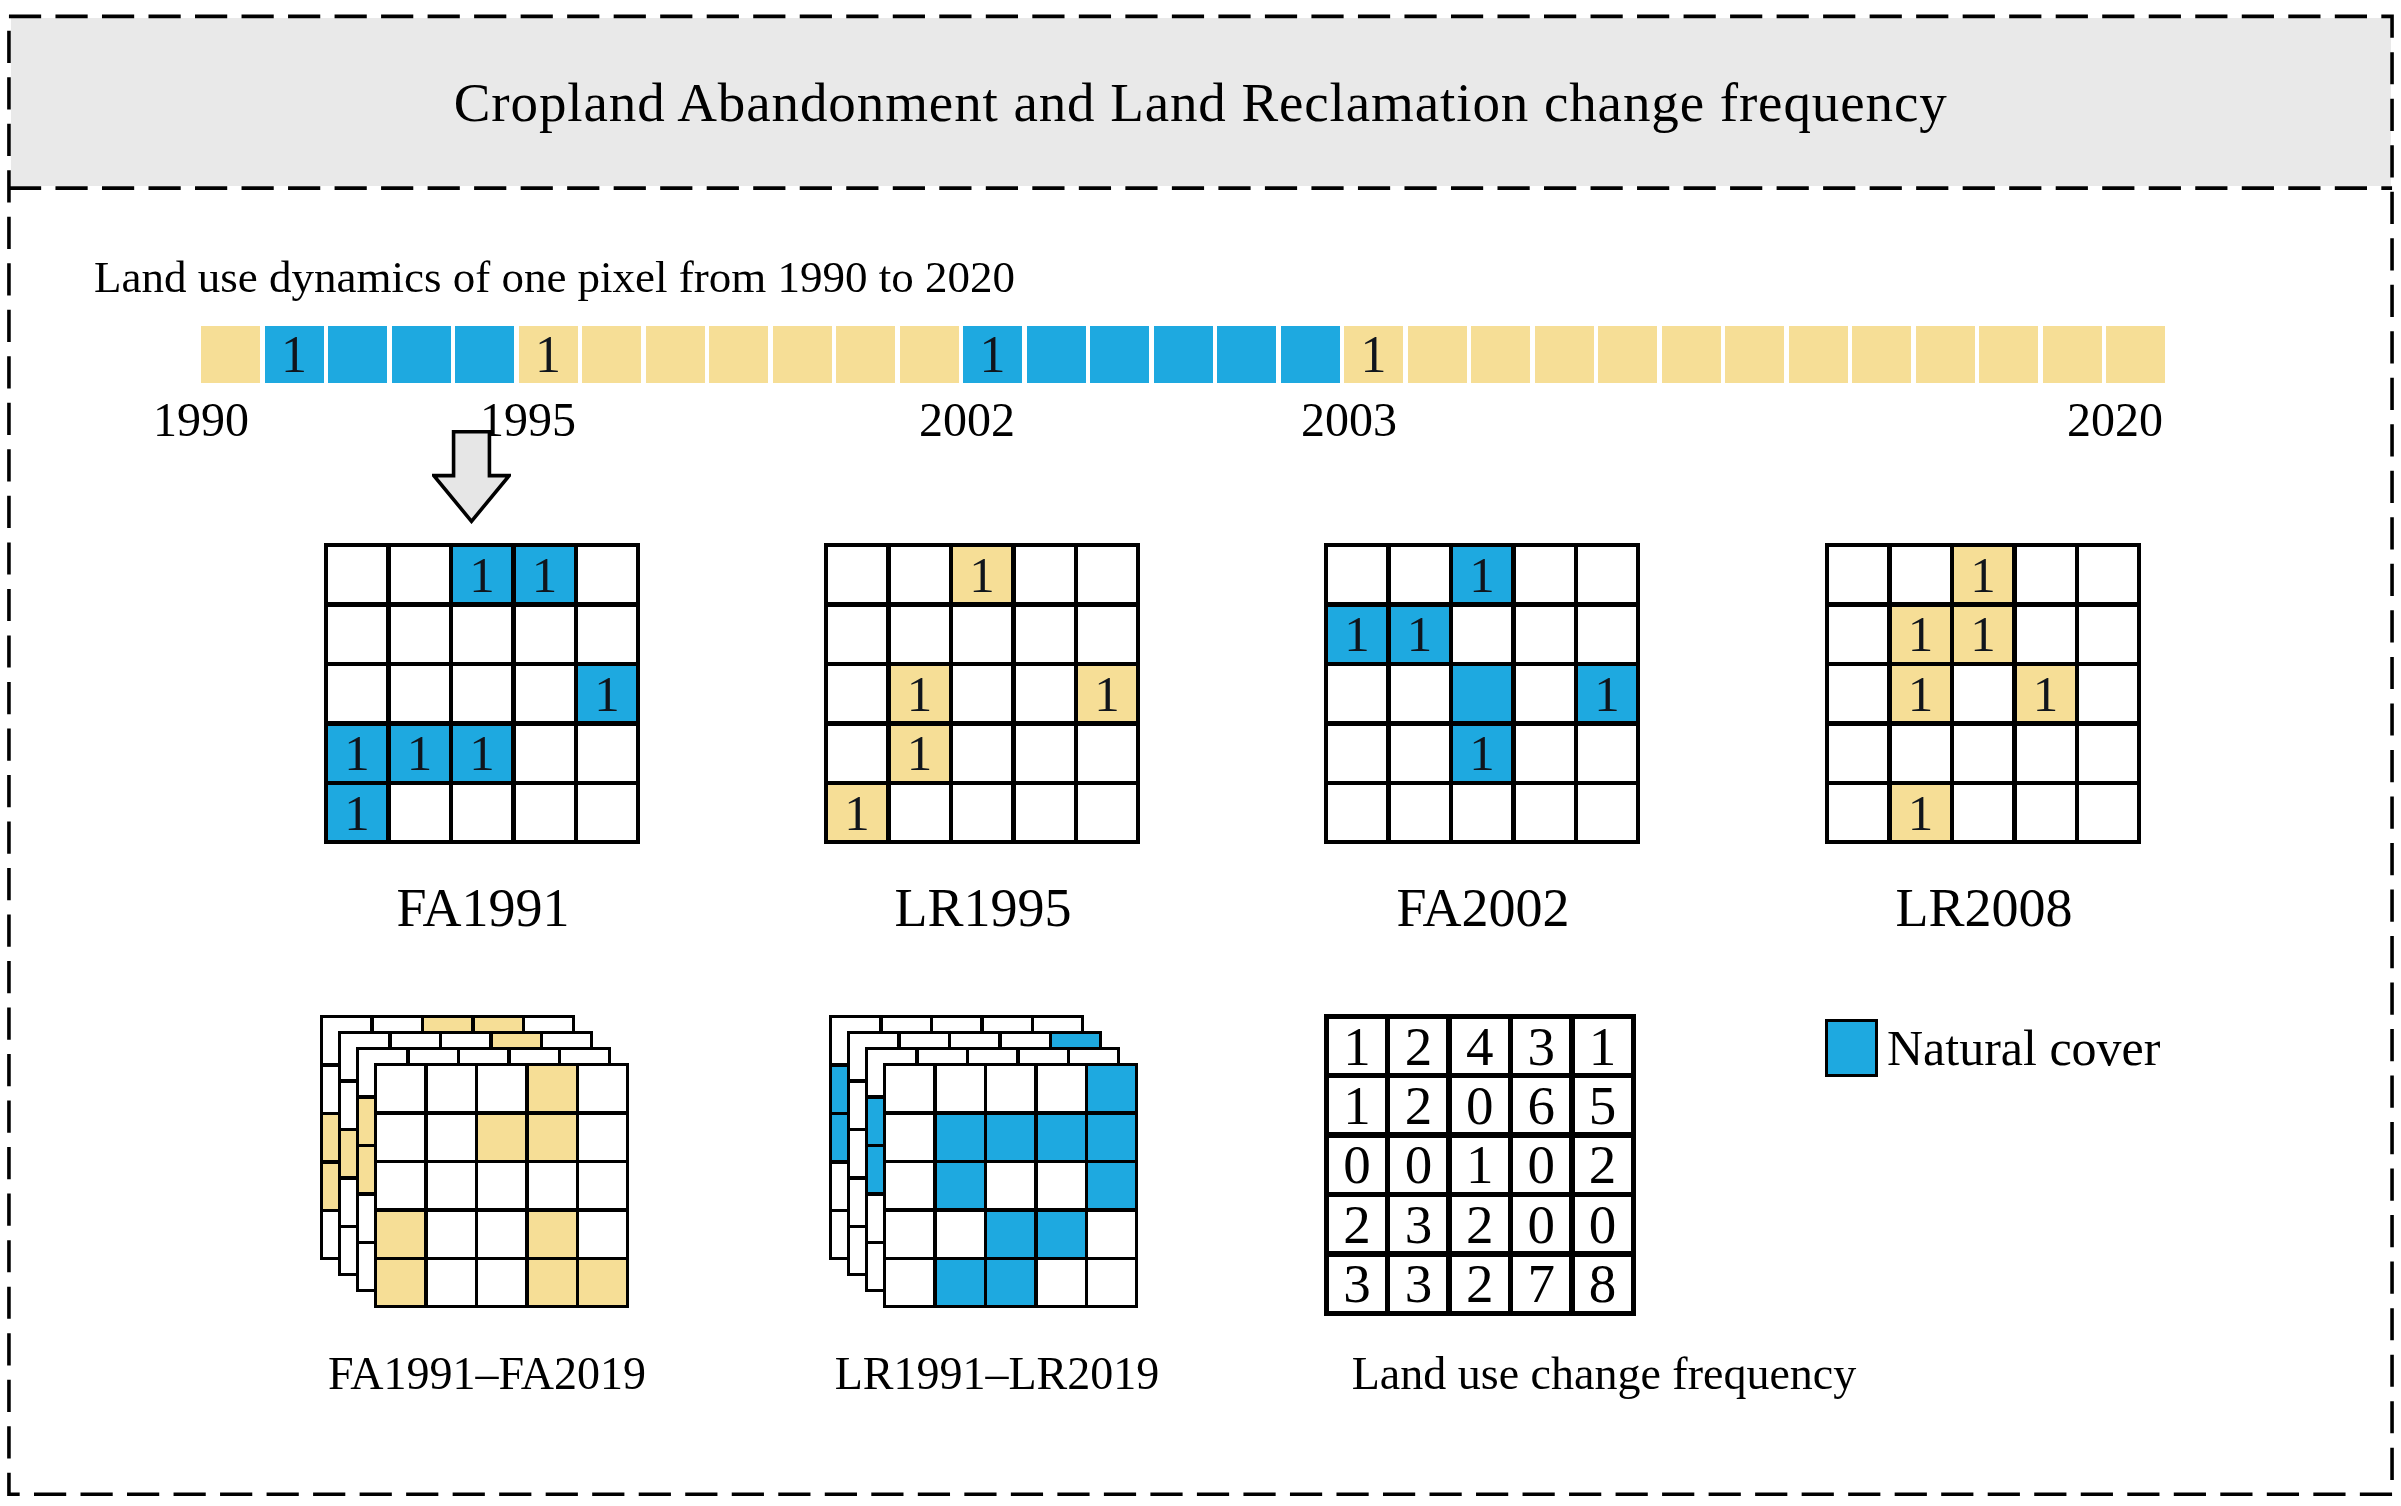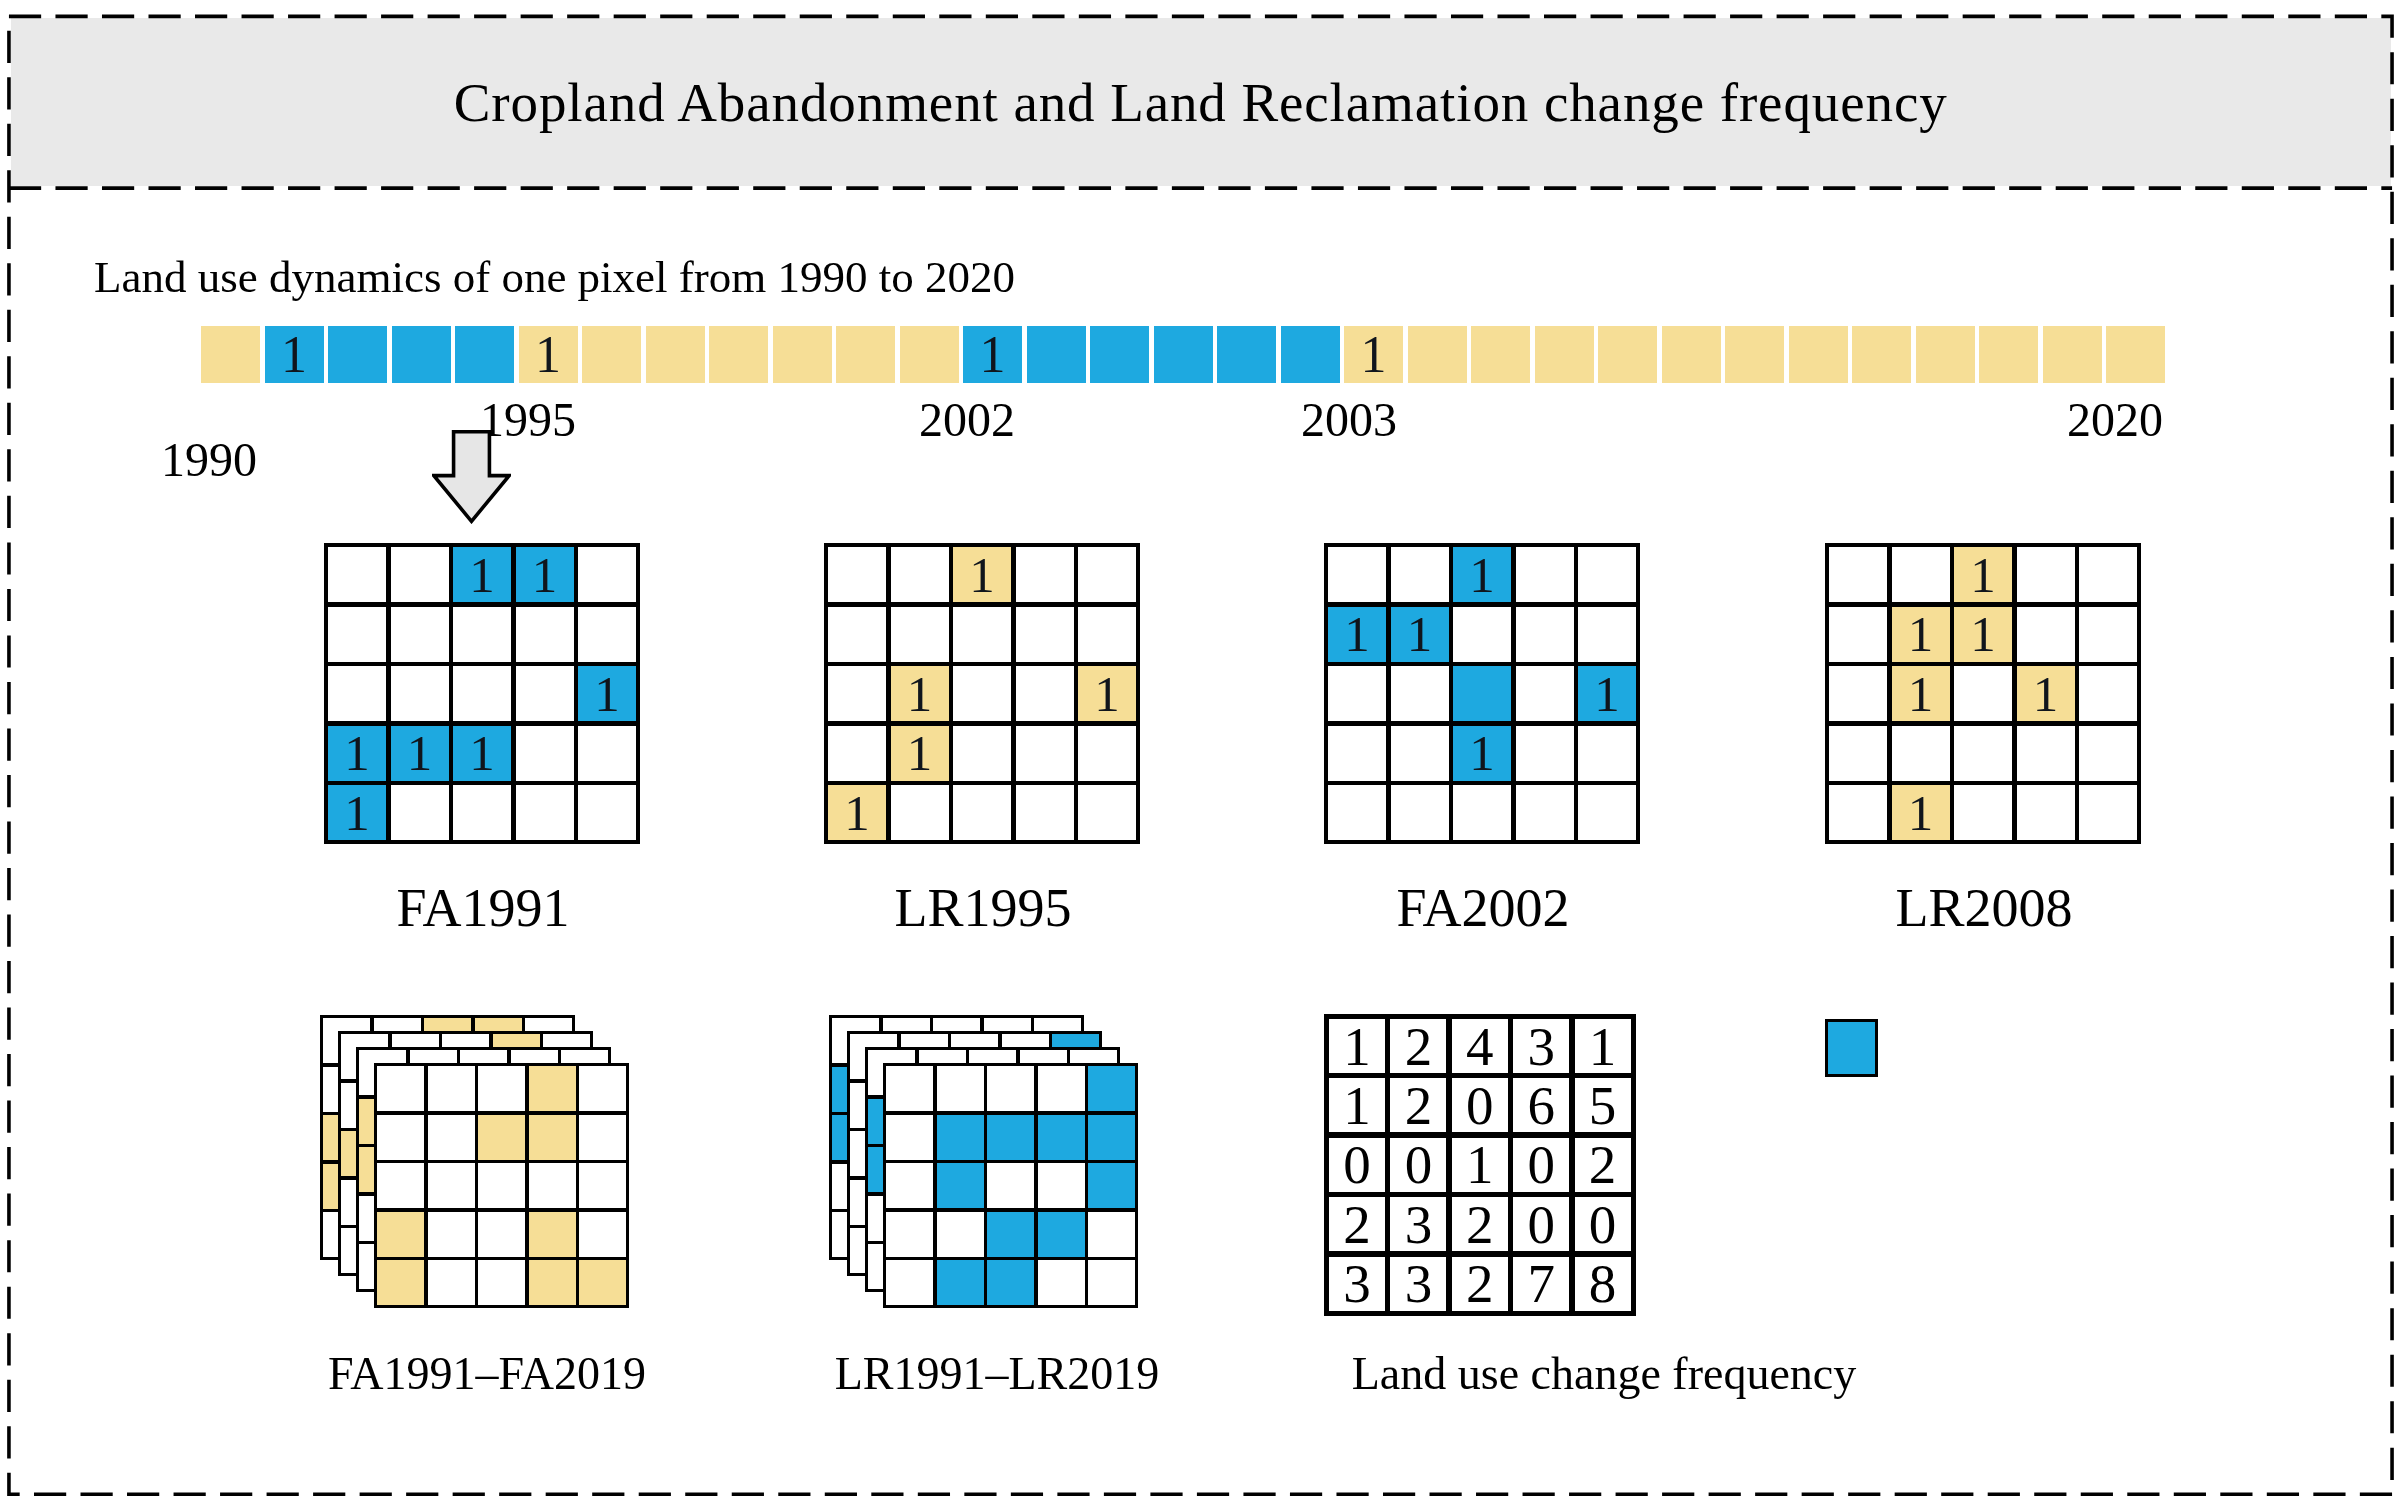--- a/index.html
+++ b/index.html
@@ -94,21 +94,21 @@
     <div class="tl-cell crop"></div>
     <div class="tl-cell crop"></div>
     <div class="tl-cell crop"></div>
     <div class="tl-cell crop"></div>
     <div class="tl-cell crop"></div>
     <div class="tl-cell crop"></div>
     <div class="tl-cell crop"></div>
   </div>
 
 <div id="year-marks">
-    <span class="year-mark" style="left: 8px; margin-top: 40px;">1990</span>
+    <span class="year-mark" style="left: 0px;">1990</span>
     <span class="year-mark" style="left: 327px;">1995</span>
     <span class="year-mark" style="left: 766px;">2002</span>
     <span class="year-mark" style="left: 1148px;">2003</span>
     <span class="year-mark" style="left: 1914px;">2020</span>
   </div>
 
 <div id="arrow-wrap">
   <svg width="79" height="95" viewBox="0 0 88 106">
     <polygon id="arrow-poly" points="24,3 64,3 64,52 86,52 44,103 2,52 24,52" stroke="#000" stroke-width="4" stroke-linejoin="miter" fill="#E6E6E6"></polygon>
   </svg>
@@ -479,20 +479,21 @@
     <div class="freq-cell">8</div>
   </div>
 
 <div class="bottom-label" style="left:487px">FA1991–FA2019</div>
 <div class="bottom-label" style="left:997px">LR1991–LR2019</div>
 <div class="bottom-label" style="left:1604px">Land use change frequency</div>
 
 <div id="legend">
     <div class="legend-item">
       <span class="legend-swatch" style="background: rgb(30, 169, 224);"></span>
+      <span class="legend-label">Natural cover</span>
     </div>
   </div>
 
 <svg id="frame-svg" width="2401" height="1507" viewBox="0 0 2684 1684">
   <rect x="10" y="18" width="2664" height="1652" fill="none" stroke="#000" stroke-width="4" stroke-dasharray="36 16"></rect>
   <line x1="10" y1="210" x2="2674" y2="210" stroke="#000" stroke-width="4" stroke-dasharray="36 16"></line>
 </svg>
 
 
 </body></html>

